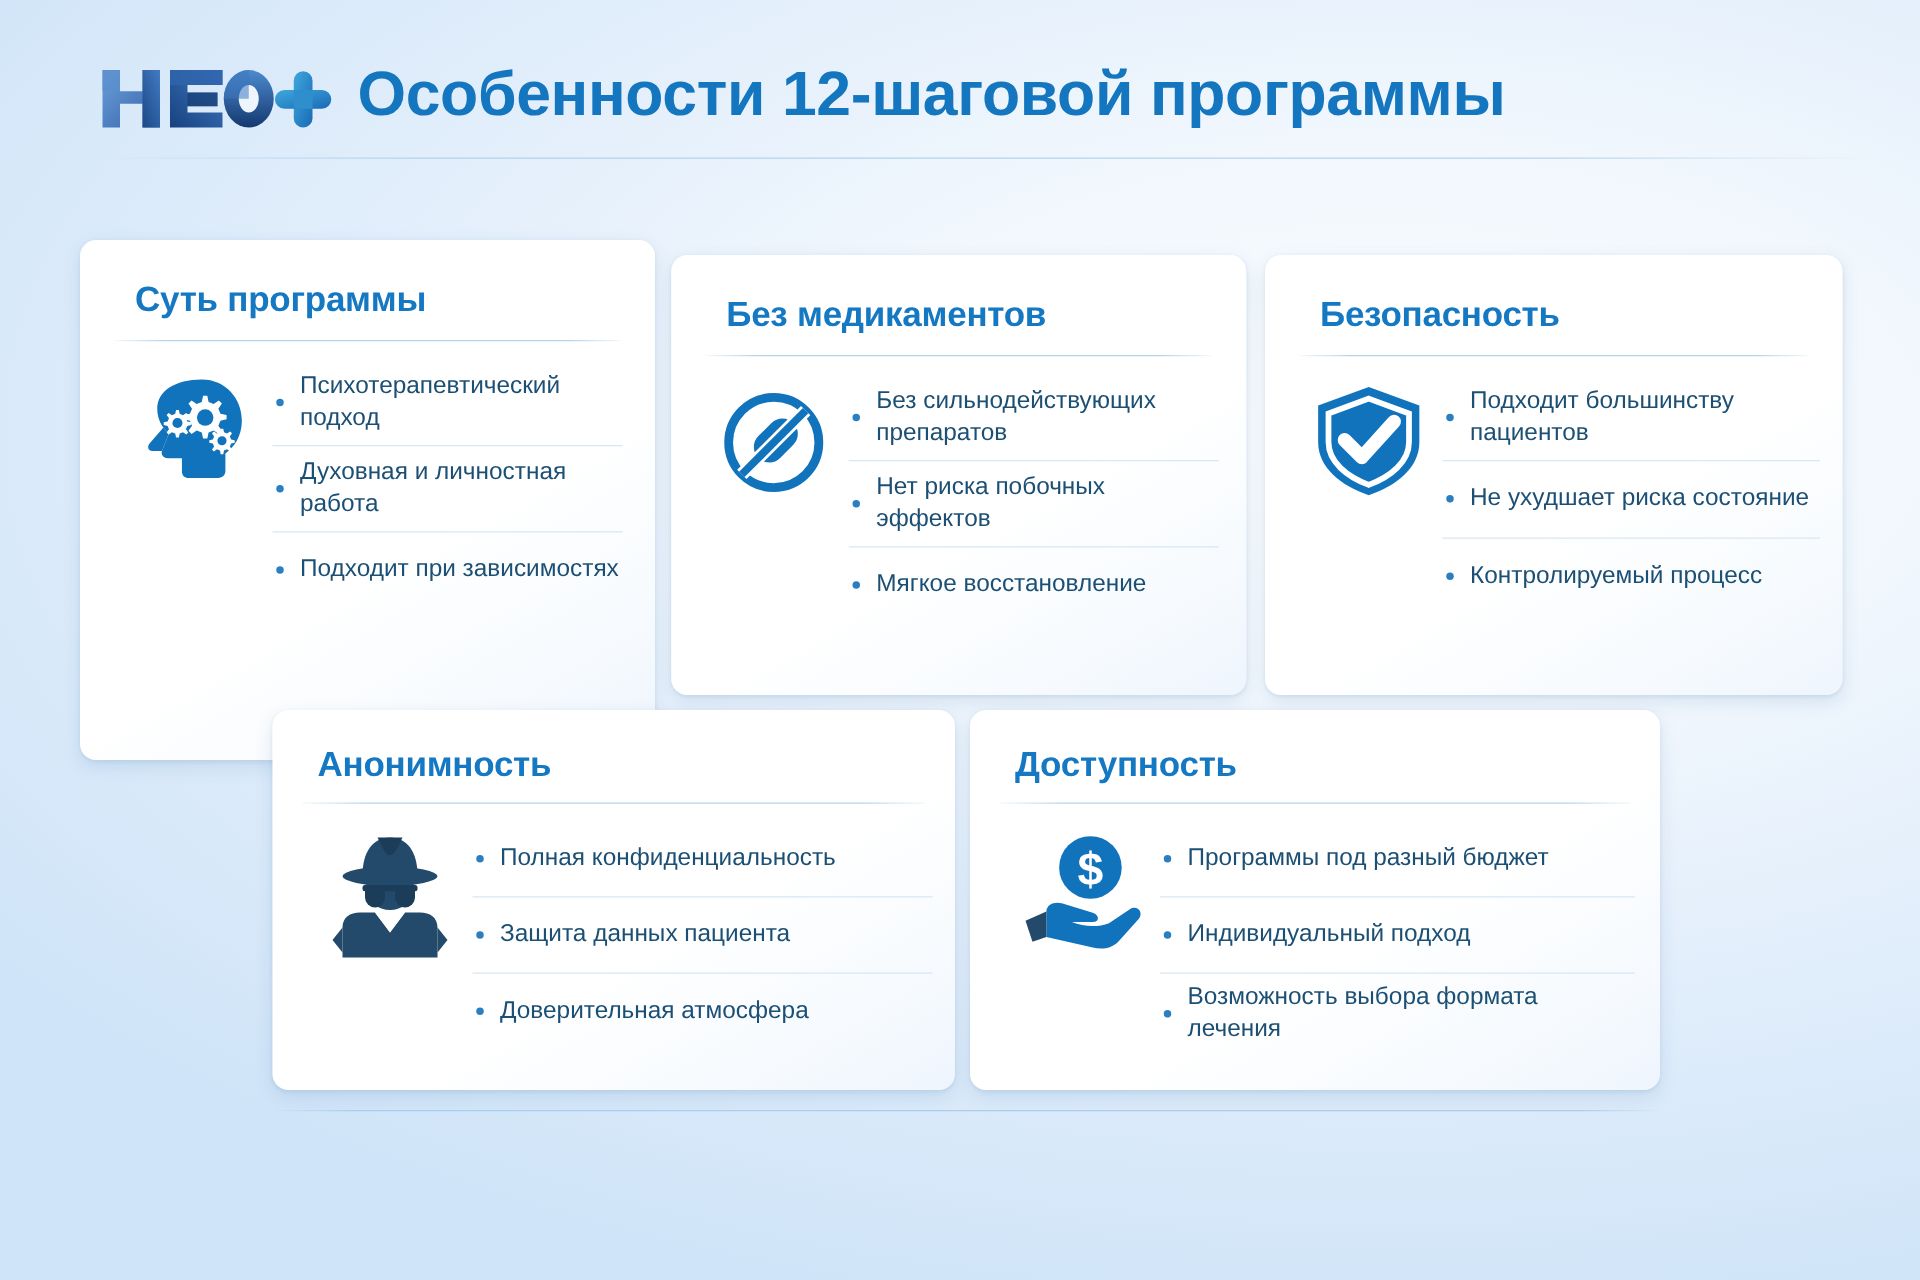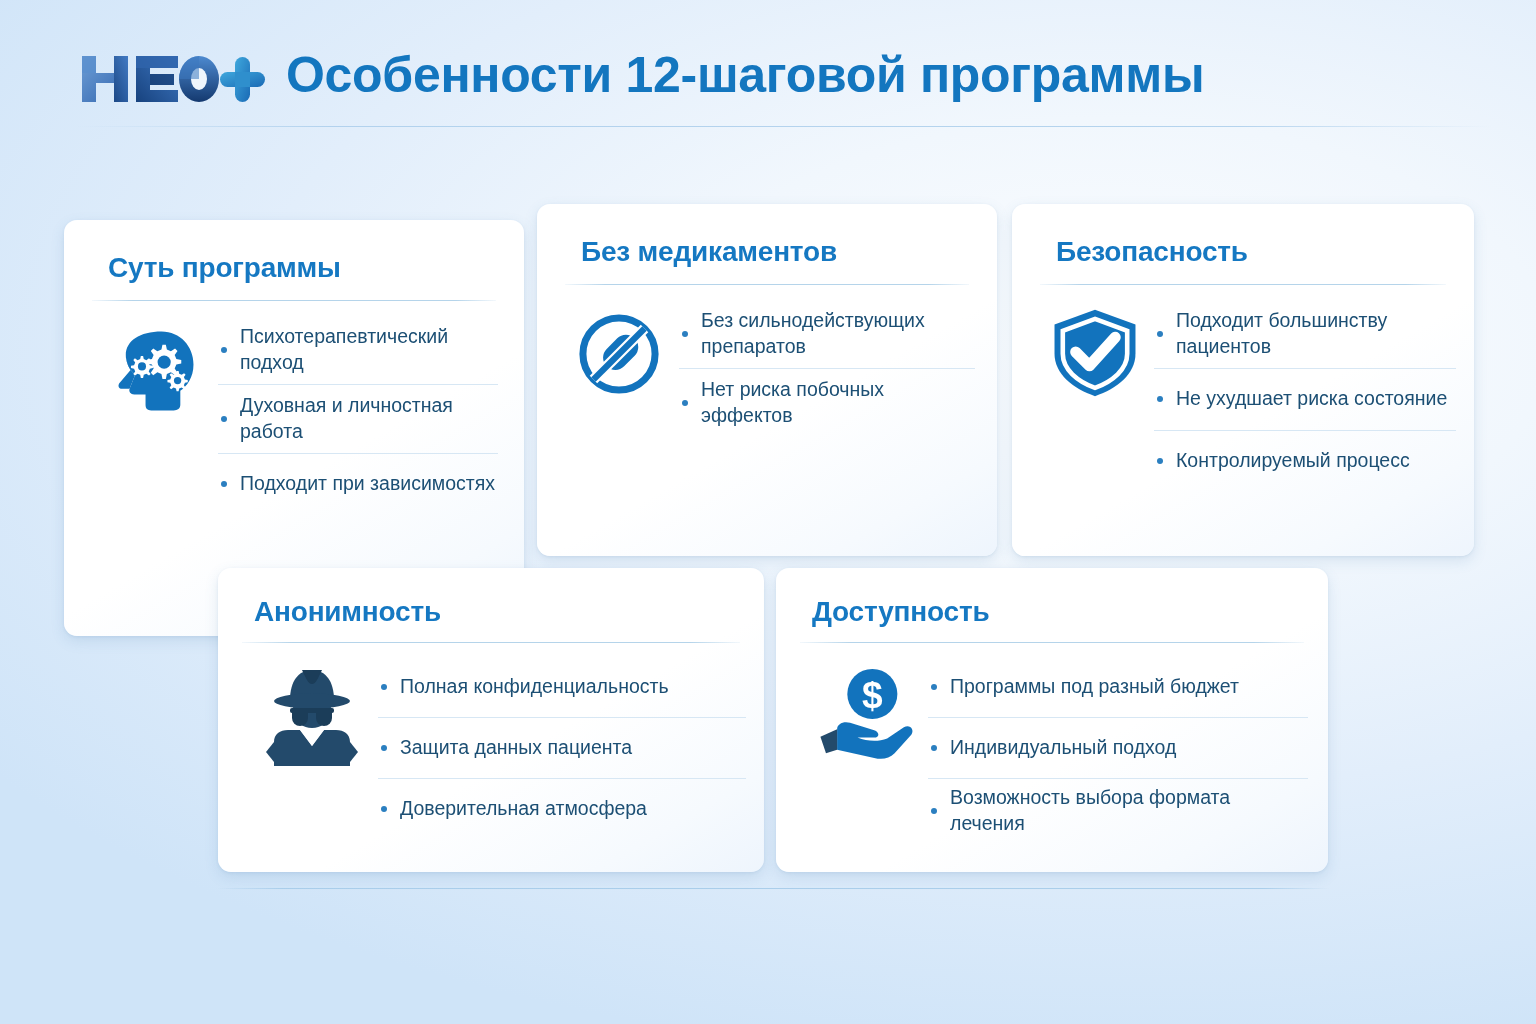--- a/index.html
+++ b/index.html
@@ -140,21 +140,21 @@
     height: 6px;
     border-radius: 50%;
     background: #2b7fc0;
   }
 
   .bullets li + li {
     border-top: 1px solid #d7e7f4;
   }
 
   
-  #card-1 { left: 64px;   top: 220px; width: 460px; height: 416px; }
+  #card-1 { left: 64px;   top: 192px; width: 460px; height: 416px; }
   #card-1 .card-rule { width: 404px; }
   #card-1 .card-body { left: 36px; top: 96px; width: 398px; }
   #card-1 .card-icon { width: 108px; padding-top: 8px; }
   #card-1 .bullets   { margin-left: 10px; }
   #card-1 .bullets li { min-height: 62px; padding-top: 8px; padding-bottom: 8px; }
 
   #card-2 { left: 537px;  top: 204px; width: 460px; height: 352px; }
   #card-2 .card-rule { width: 404px; }
   #card-2 .card-body { left: 30px; top: 96px; width: 408px; }
   #card-2 .card-icon { width: 104px; padding-top: 10px; }
@@ -297,20 +297,23 @@
           <line x1="21" y1="79" x2="79" y2="21" stroke="#1273bd" stroke-width="7"></line>
         </svg>
       </div>
       <ul class="bullets">
         <li>
             <span class="btxt">Без сильнодействующих препаратов</span>
           </li>
         <li>
             <span class="btxt">Нет риска побочных эффектов</span>
           </li>
+        <li>
+            <span class="btxt">Мягкое восстановление</span>
+          </li>
       </ul>
     </div>
   </div>
 
   <div class="card" id="card-3">
     <div class="card-title">Безопасность</div>
     <div class="card-rule"></div>
     <div class="card-body">
       <div class="card-icon">
         <svg viewBox="0 0 100 100" width="92" height="92" aria-hidden="true">

